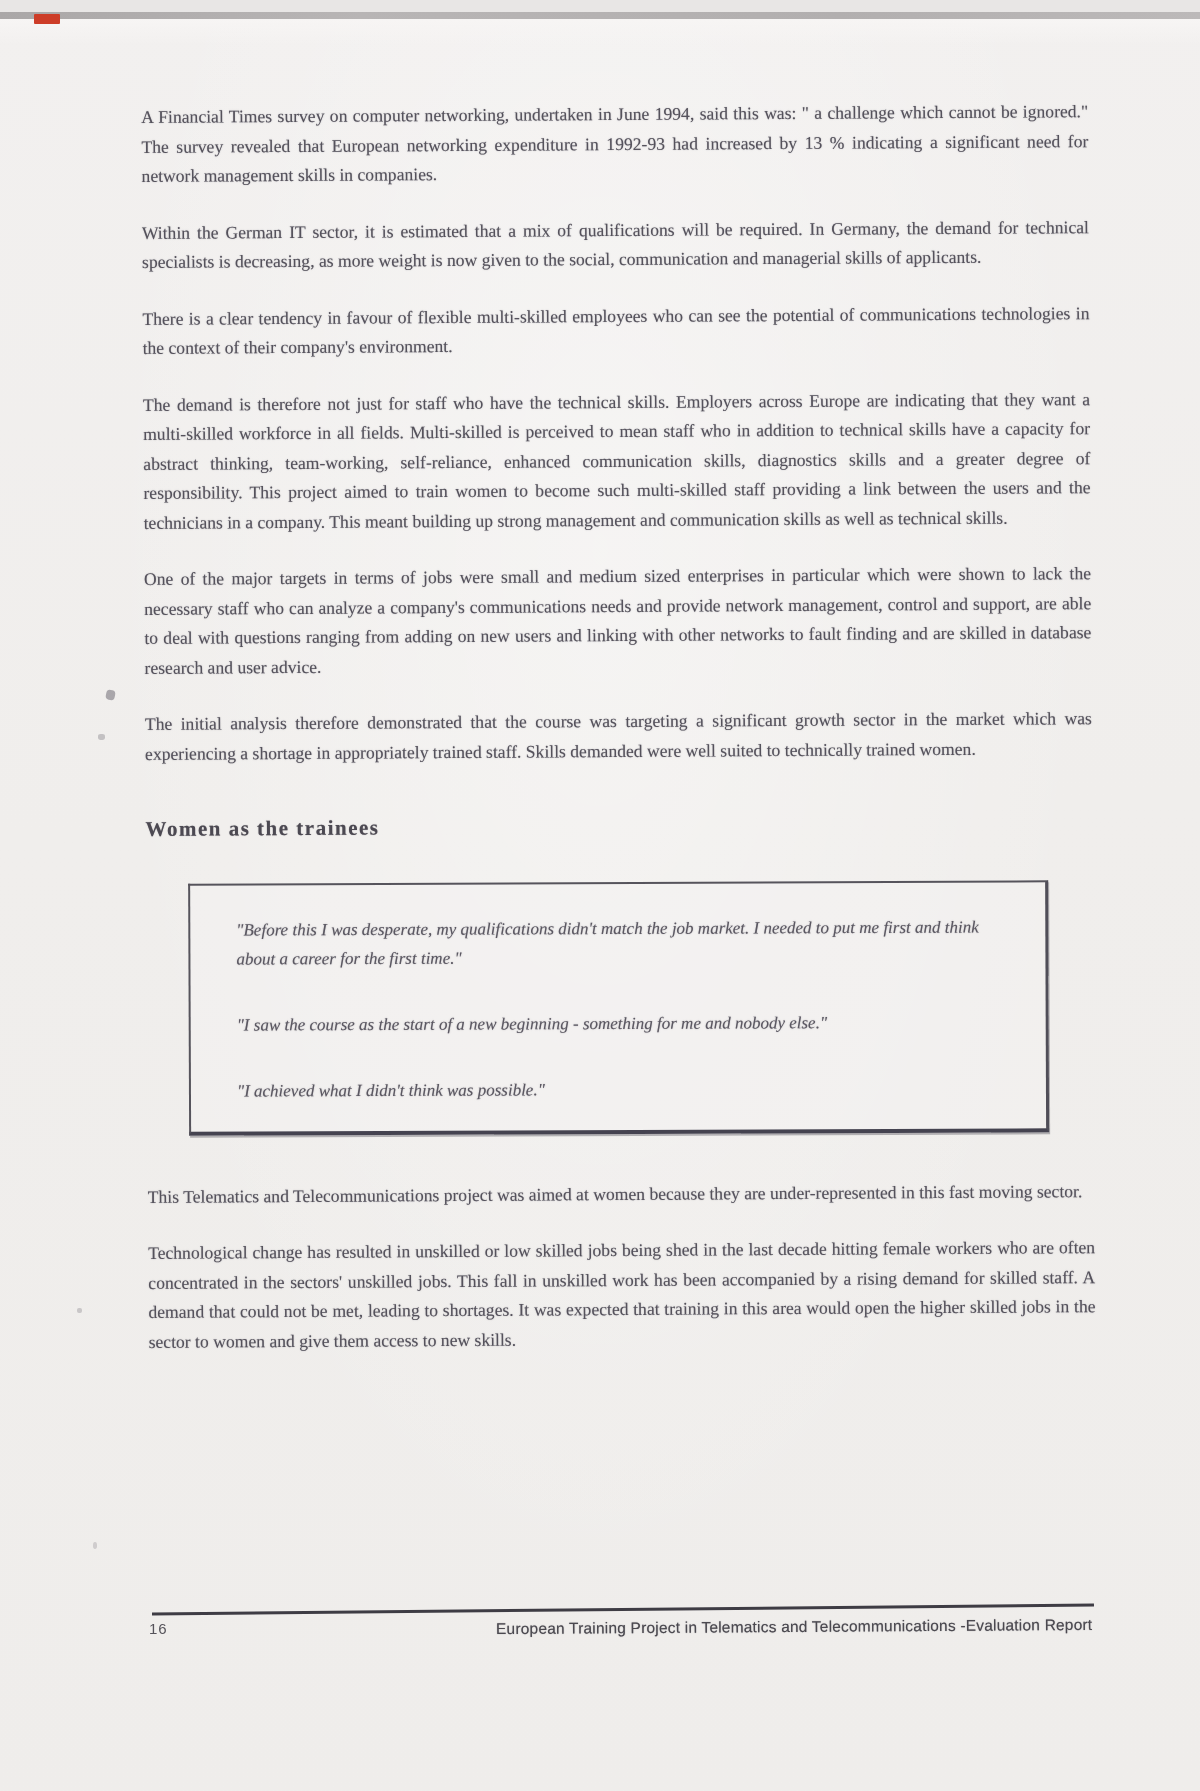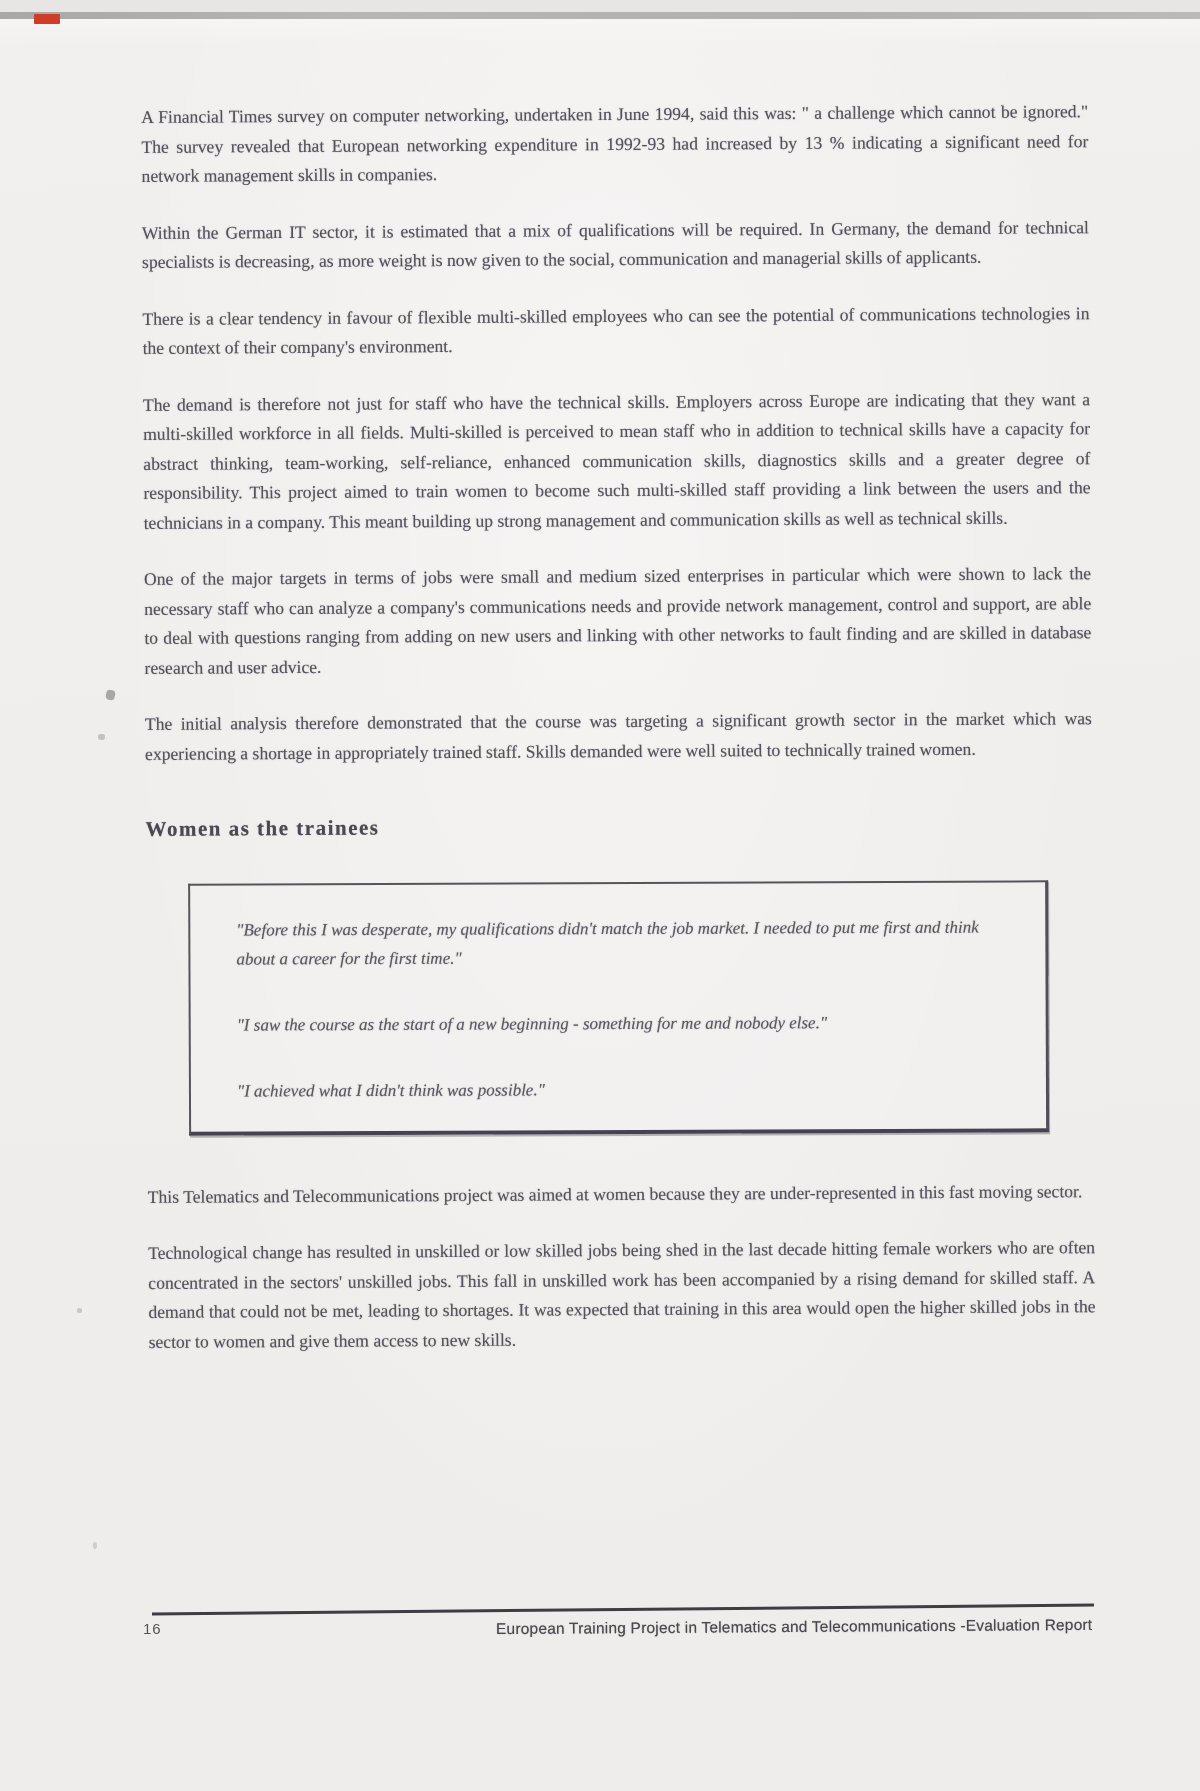--- a/index.html
+++ b/index.html
@@ -68,21 +68,21 @@
   .after-box{margin-top:46px !important;}
   .footer{
     position:absolute;left:0;top:1584px;width:1200px;height:60px;
   }
   .footer-rule{
     position:absolute;left:152px;top:12px;width:942px;height:3px;
     background:#3e3c44;
     transform:rotate(-0.55deg);
   }
   .page-num{
-    position:absolute;left:143px;top:24px;
+    position:absolute;left:149px;top:24px;
     font-family:"Liberation Sans", sans-serif;
     font-size:15px;color:#55535a;letter-spacing:1px;
   }
   .footer-title{
     position:absolute;right:108px;top:22px;
     font-family:"Liberation Sans", sans-serif;
     font-size:15.5px;color:#4b4950;
     letter-spacing:0.2px;
     transform:rotate(-0.4deg);
     text-shadow:0 0 1px rgba(75,73,80,0.6);

